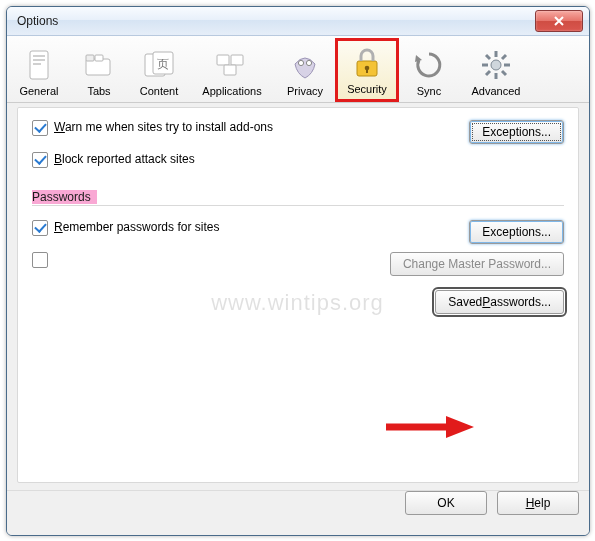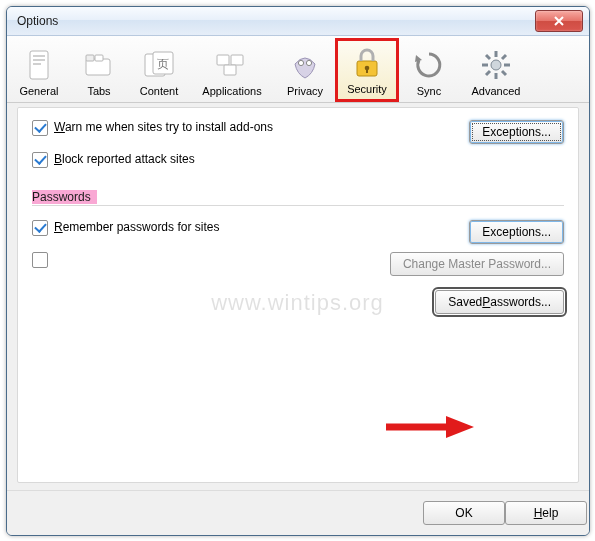--- a/index.html
+++ b/index.html
@@ -46,22 +46,22 @@
     box-shadow:0 0 0 1px #7fb7e8 inset,0 0 3px #7fb7e8;}
   .btn.hl{box-shadow:0 0 0 1px #7fb7e8 inset,0 0 3px #7fb7e8;}
   .btn.dis{color:#8a8a8a;}
   .btn.boxed{outline:2px solid #555;outline-offset:1px;}
 
   .group-sep{position:relative;margin:14px -14px 10px -14px;height:20px;}
   .group-sep .glabel{position:absolute;left:14px;top:0;font-size:12px;color:#1b1b1b;background:#f9a8d4;padding-right:6px;}
   .group-sep::after{content:"";position:absolute;left:14px;right:14px;bottom:4px;height:1px;background:#d9d9d9;}
 
   .bottom{position:absolute;left:0;right:0;bottom:0;height:44px;
-    background:#f0f0f0;border-top:1px solid #dcdcdc;display:flex;align-items:center;justify-content:flex-end;
-    padding-right:2px;}
+    background:#f0f0f0;border-top:1px solid #dcdcdc;display:flex;justify-content:flex-end;
+    gap:10px;padding-right:10px;}
 
   .arrow{position:absolute;left:366px;top:306px;width:90px;height:26px;pointer-events:none;}
 
   .watermark{position:absolute;left:50%;top:50%;transform:translate(-50%,-50%);
     font-size:22px;color:rgba(0,0,0,.12);letter-spacing:1px;pointer-events:none;margin-top:32px;}
 </style>
 </head>
 <body>
 
 <div class="window">

